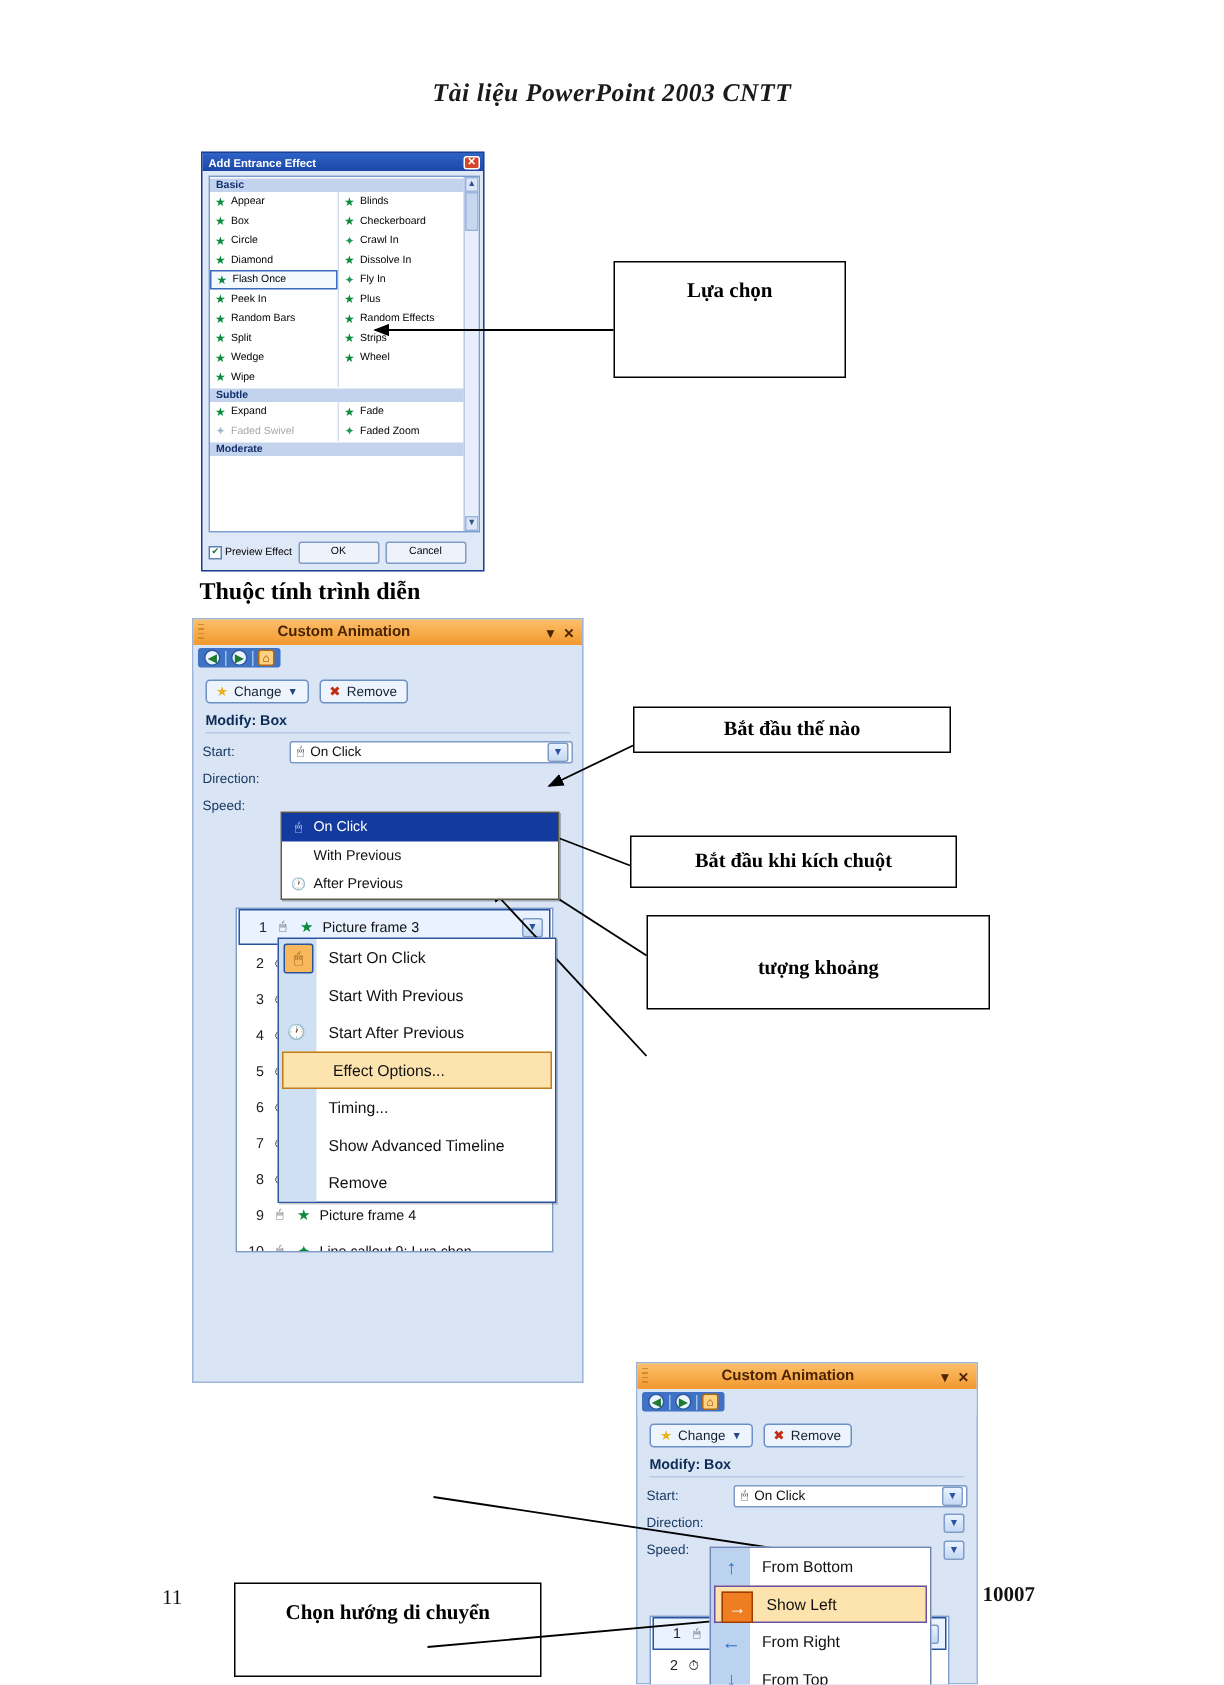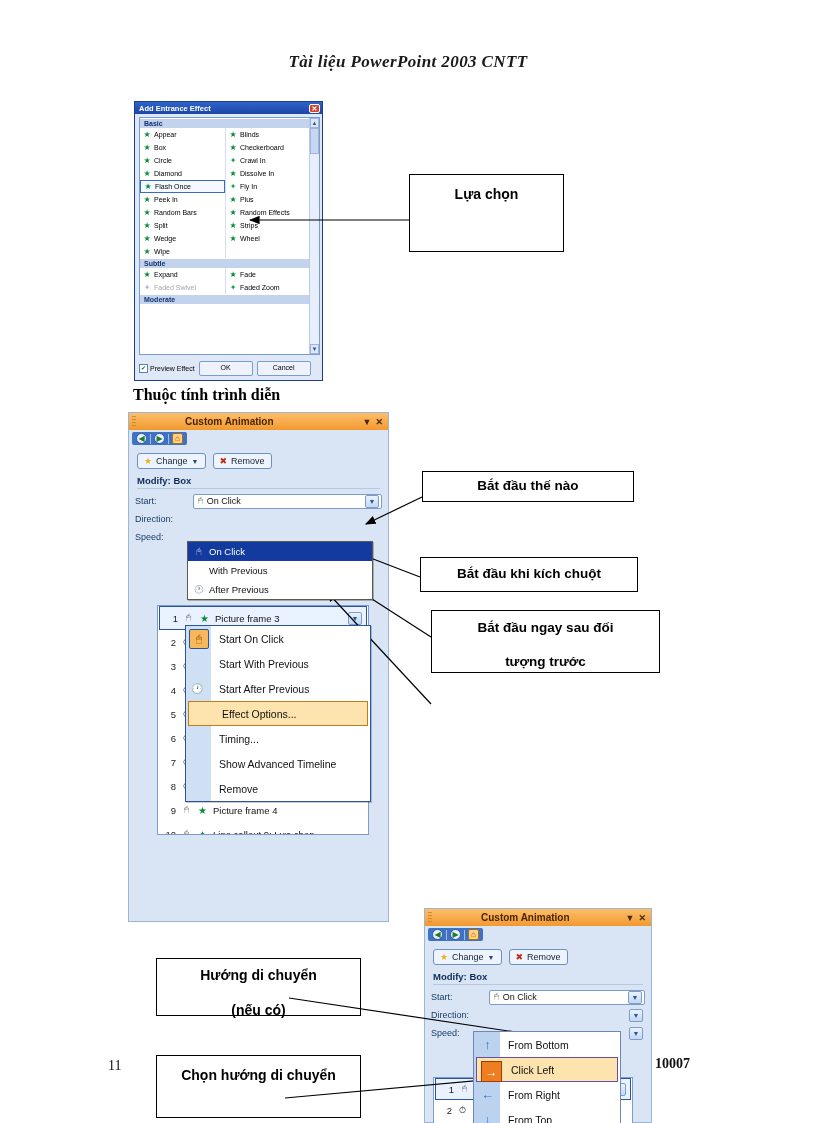--- a/index.html
+++ b/index.html
@@ -26,21 +26,21 @@
     font-size:14px;color:#111;
   }
   .section-caption{
     position:absolute;left:133px;top:386px;
     font-family:"Liberation Serif",serif;font-weight:700;font-size:16px;color:#000;
   }
 
   
   .callout{
     position:absolute;border:1.3px solid #000;background:#fff;
-    font-family:Liberation Sans, sans-serif;font-weight:700;color:#000;
+    font-family:Liberation Serif, serif;font-weight:700;color:#000;
     display:flex;align-items:flex-start;justify-content:center;
     text-align:center;line-height:1.25;box-sizing:border-box;
   }
   .callout span{display:block;width:100%;}
 
   
   .leaders{position:absolute;left:0;top:0;width:816px;height:1123px;pointer-events:none;}
 
   
   .dlg{
@@ -566,21 +566,21 @@
     </div>
 
     <div class="dirlist" style="left:48px;top:122px;width:148px;">
       <div class="strip"></div>
       <div class="di">
         <span class="ar">↑</span>
         <span>From Bottom</span>
       </div>
       <div class="di hl">
         <span class="ar">→</span>
-        <span>Click Left</span>
+        <span>Show Left</span>
       </div>
       <div class="di">
         <span class="ar">←</span>
         <span>From Right</span>
       </div>
       <div class="di">
         <span class="ar">↓</span>
         <span>From Top</span>
       </div>
     </div>
@@ -593,32 +593,26 @@
   <div class="callout" style="left:422px;top:471px;width:212px;height:31px;font-size:13.5px;padding-top:6px;">
     <span>Bắt đầu thế nào</span>
   </div>
 
   <div class="callout" style="left:420px;top:557px;width:218px;height:35px;font-size:13.5px;padding-top:8px;">
     <span>Bắt đầu khi kích chuột</span>
   </div>
 
   <div class="callout" style="left:431px;top:610px;width:229px;height:63px;font-size:13.5px;padding-top:9px;">
     <span>
-      <span>Bắt đầu ngay sau đối</span><br>
-      <span>tượng trước</span>
+      <br>
+      <span>tượng khoảng</span>
     </span>
   </div>
 
 
-  <div class="callout" style="left:156px;top:958px;width:205px;height:58px;font-size:14px;padding-top:8px;">
-    <span>
-      <span>Hướng di chuyển</span><br>
-      <span>(nếu có)</span>
-    </span>
-  </div>
 
   <div class="callout" style="left:156px;top:1055px;width:205px;height:63px;font-size:14px;padding-top:11px;">
     <span>Chọn hướng di chuyển</span>
   </div>
 
   <svg class="leaders" viewBox="0 0 816 1123">
     <defs>
       <marker id="ah" markerWidth="9" markerHeight="7" refX="8" refY="3.5" orient="auto">
         <polygon points="0 0, 9 3.5, 0 7" fill="#000"></polygon>
       </marker>

